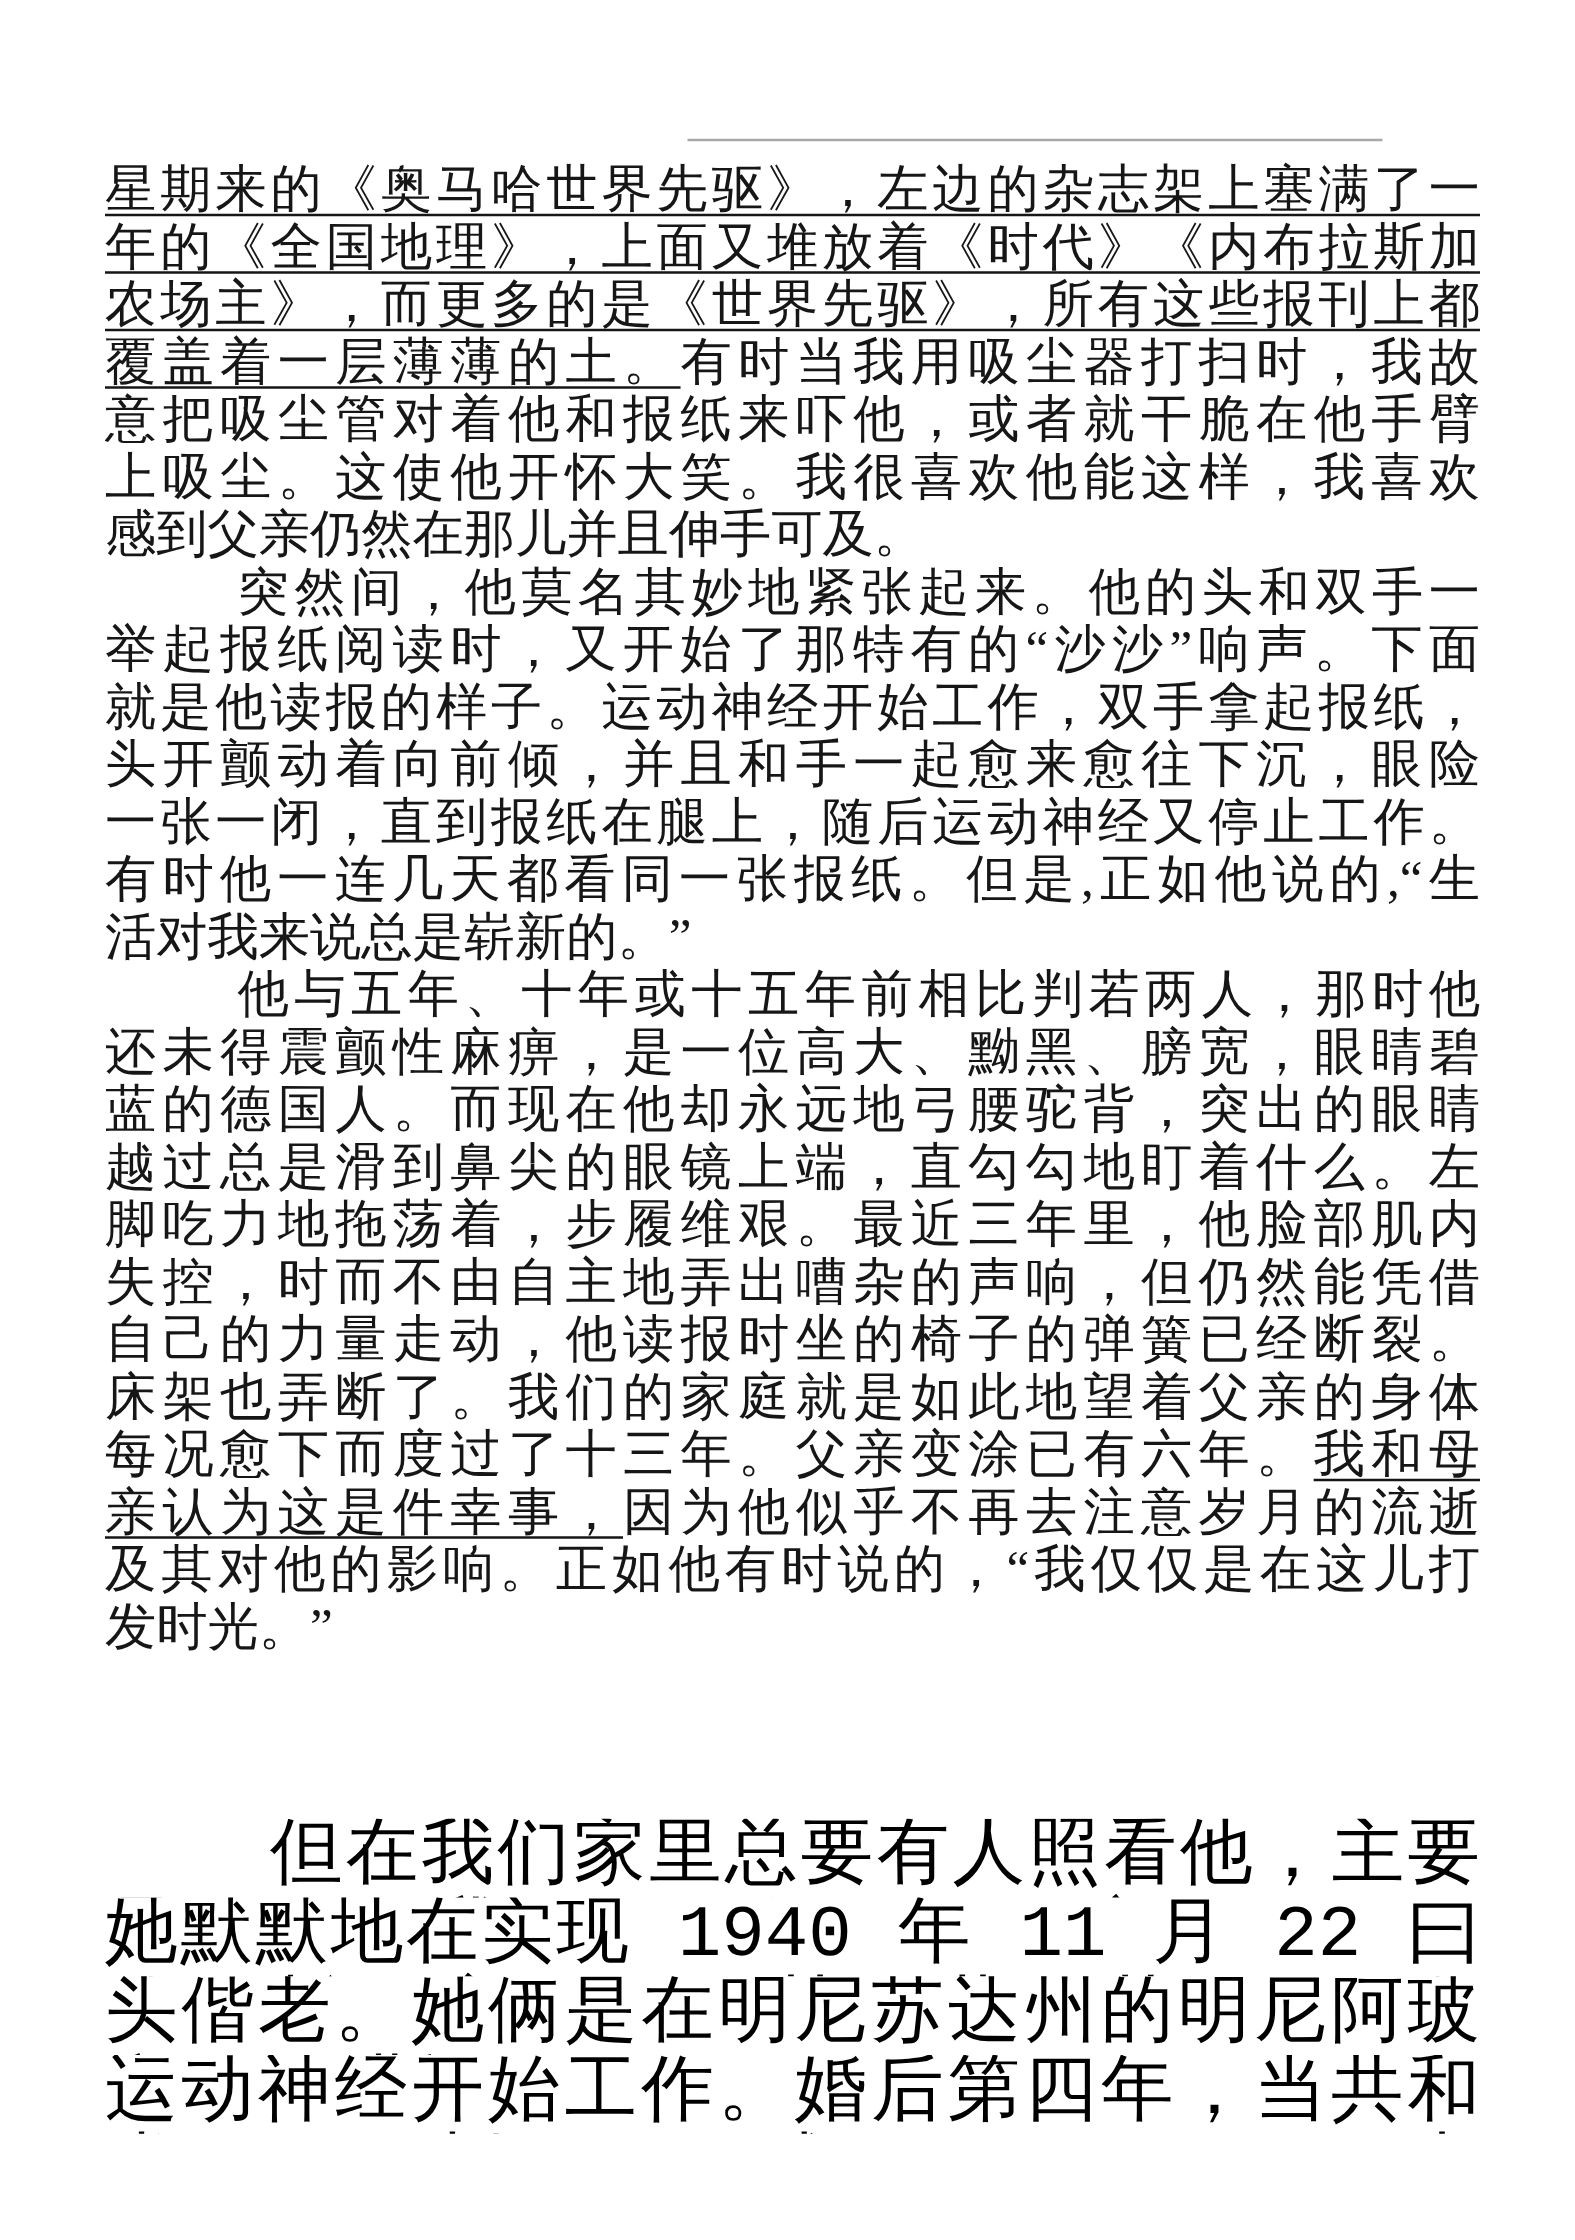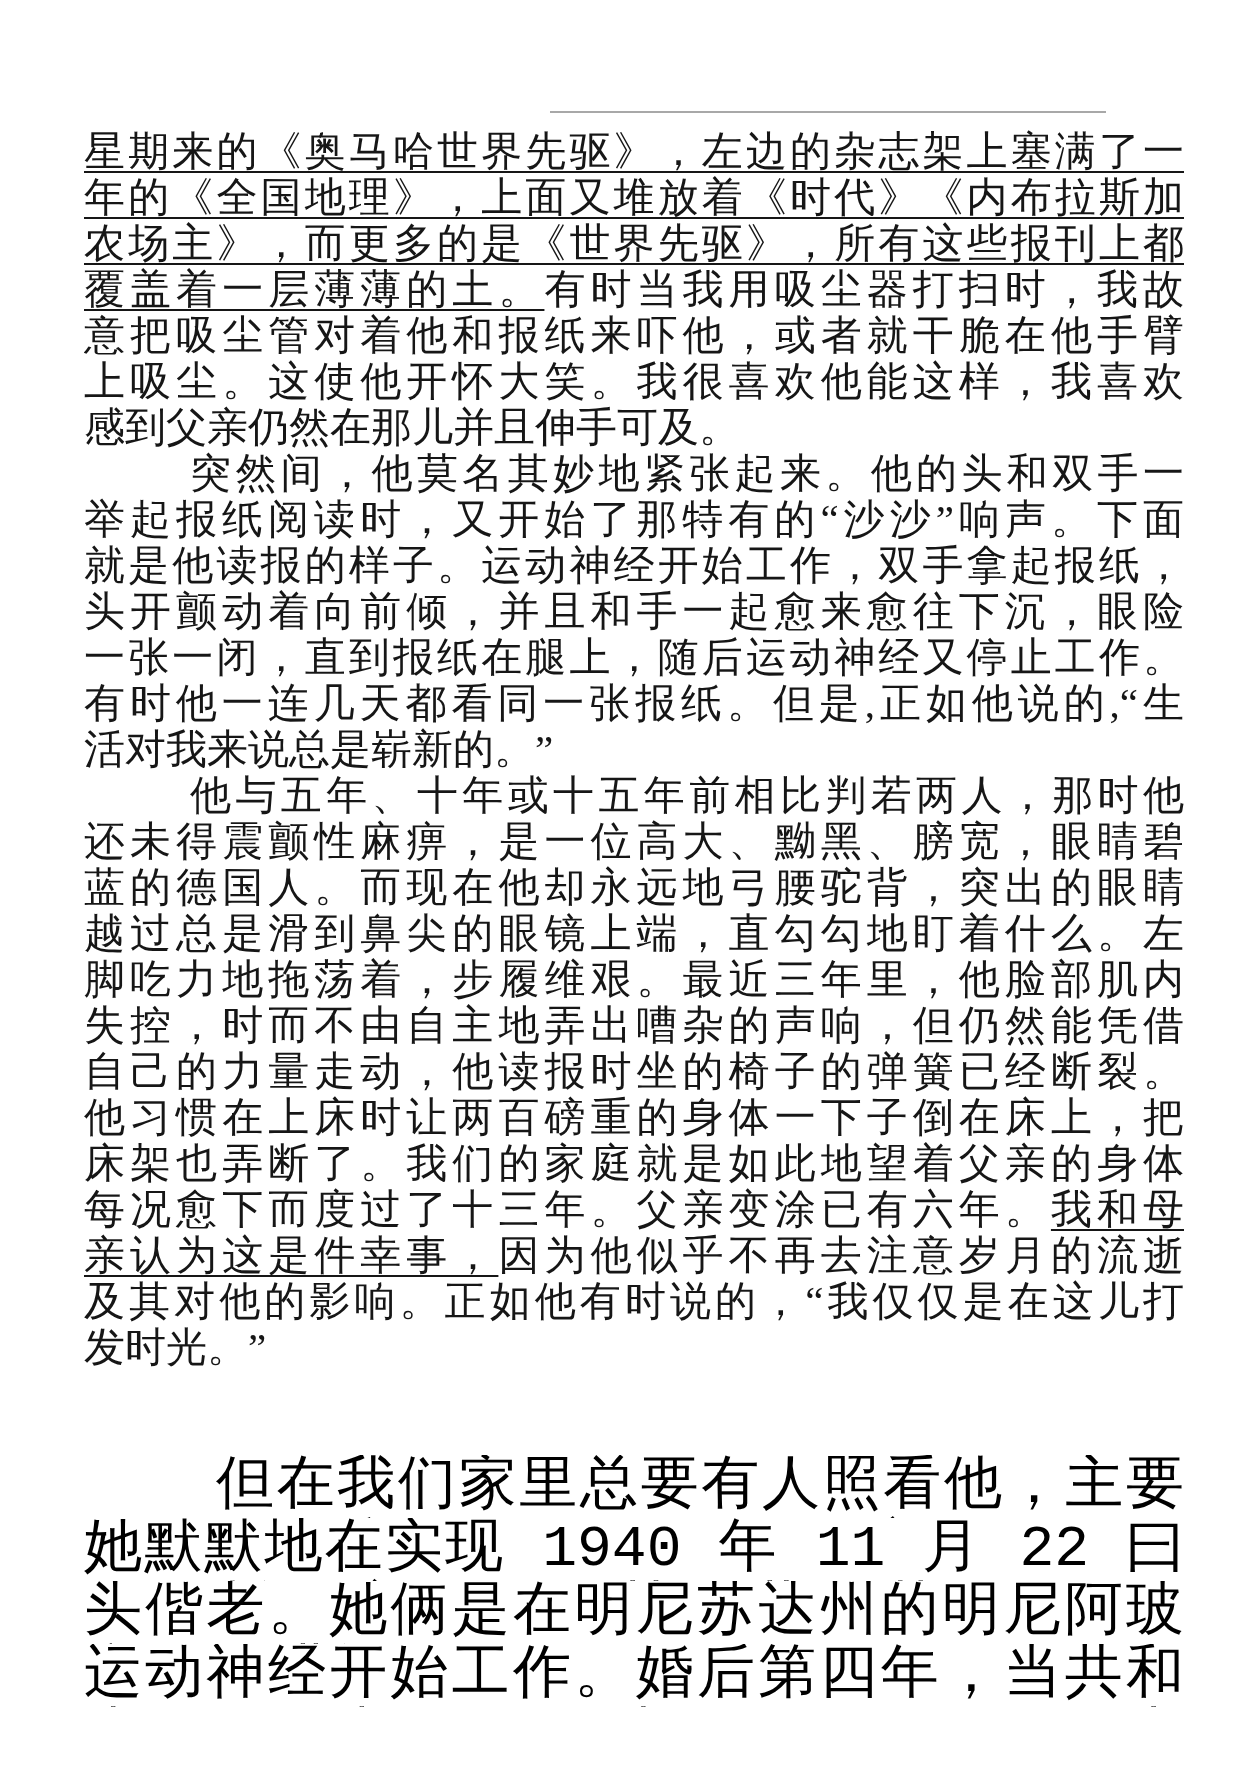--- a/index.html
+++ b/index.html
@@ -91,21 +91,20 @@
       <div class="scan-line"><span>一张一闭，直到报纸在腿上，随后运动神经又停止工作。</span></div>
       <div class="scan-line"><span>有时他一连几天都看同一张报纸。但是,正如他说的,“生</span></div>
       <div class="scan-line noj"><span>活对我来说总是崭新的。”</span></div>
       <div class="scan-line ind"><span>他与五年、十年或十五年前相比判若两人，那时他</span></div>
       <div class="scan-line"><span>还未得震颤性麻痹，是一位高大、黝黑、膀宽，眼睛碧</span></div>
       <div class="scan-line"><span>蓝的德国人。而现在他却永远地弓腰驼背，突出的眼睛</span></div>
       <div class="scan-line"><span>越过总是滑到鼻尖的眼镜上端，直勾勾地盯着什么。左</span></div>
       <div class="scan-line"><span>脚吃力地拖荡着，步履维艰。最近三年里，他脸部肌内</span></div>
       <div class="scan-line"><span>失控，时而不由自主地弄出嘈杂的声响，但仍然能凭借</span></div>
       <div class="scan-line"><span>自己的力量走动，他读报时坐的椅子的弹簧已经断裂。</span></div>
-      <div class="scan-line"><span>他习惯在上床时让两百磅重的身体一下子倒在床上，把</span></div>
       <div class="scan-line"><span>床架也弄断了。我们的家庭就是如此地望着父亲的身体</span></div>
       <div class="scan-line"><span>每况愈下而度过了十三年。父亲变涂已有六年。</span><span class="u">我和母</span></div>
       <div class="scan-line"><span class="u">亲认为这是件幸事，</span><span>因为他似乎不再去注意岁月的流逝</span></div>
       <div class="scan-line"><span>及其对他的影响。正如他有时说的，“我仅仅是在这儿打</span></div>
       <div class="scan-line noj"><span>发时光。”</span></div>
     </div>
   <div class="typed-block" id="typed-block">
       <div class="typed-line ind"><span>但在我们家里总要有人照看他，主要是我母亲。</span></div>
       <div class="typed-line"><span>她默默地在实现 1940 年 11 月 22 曰的誓言同甘共苦,白</span></div>
       <div class="typed-line"><span>头偕老。她俩是在明尼苏达州的明尼阿玻利斯物价管理</span></div>

